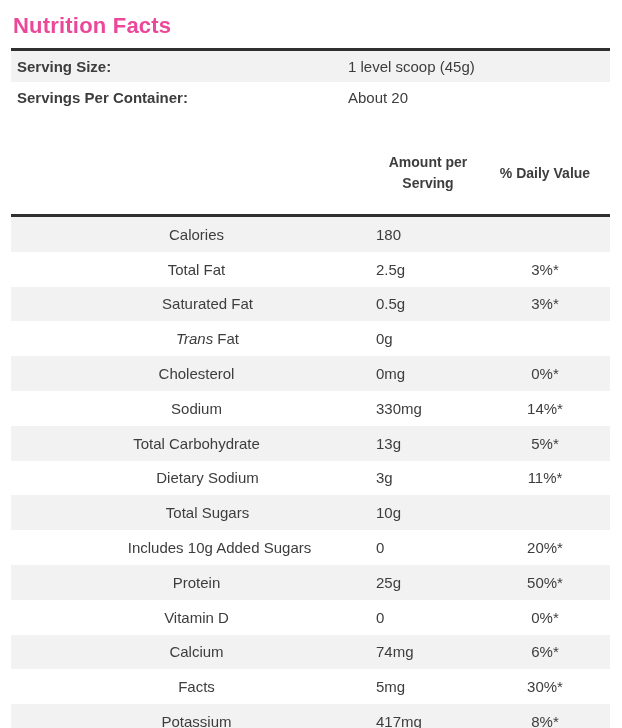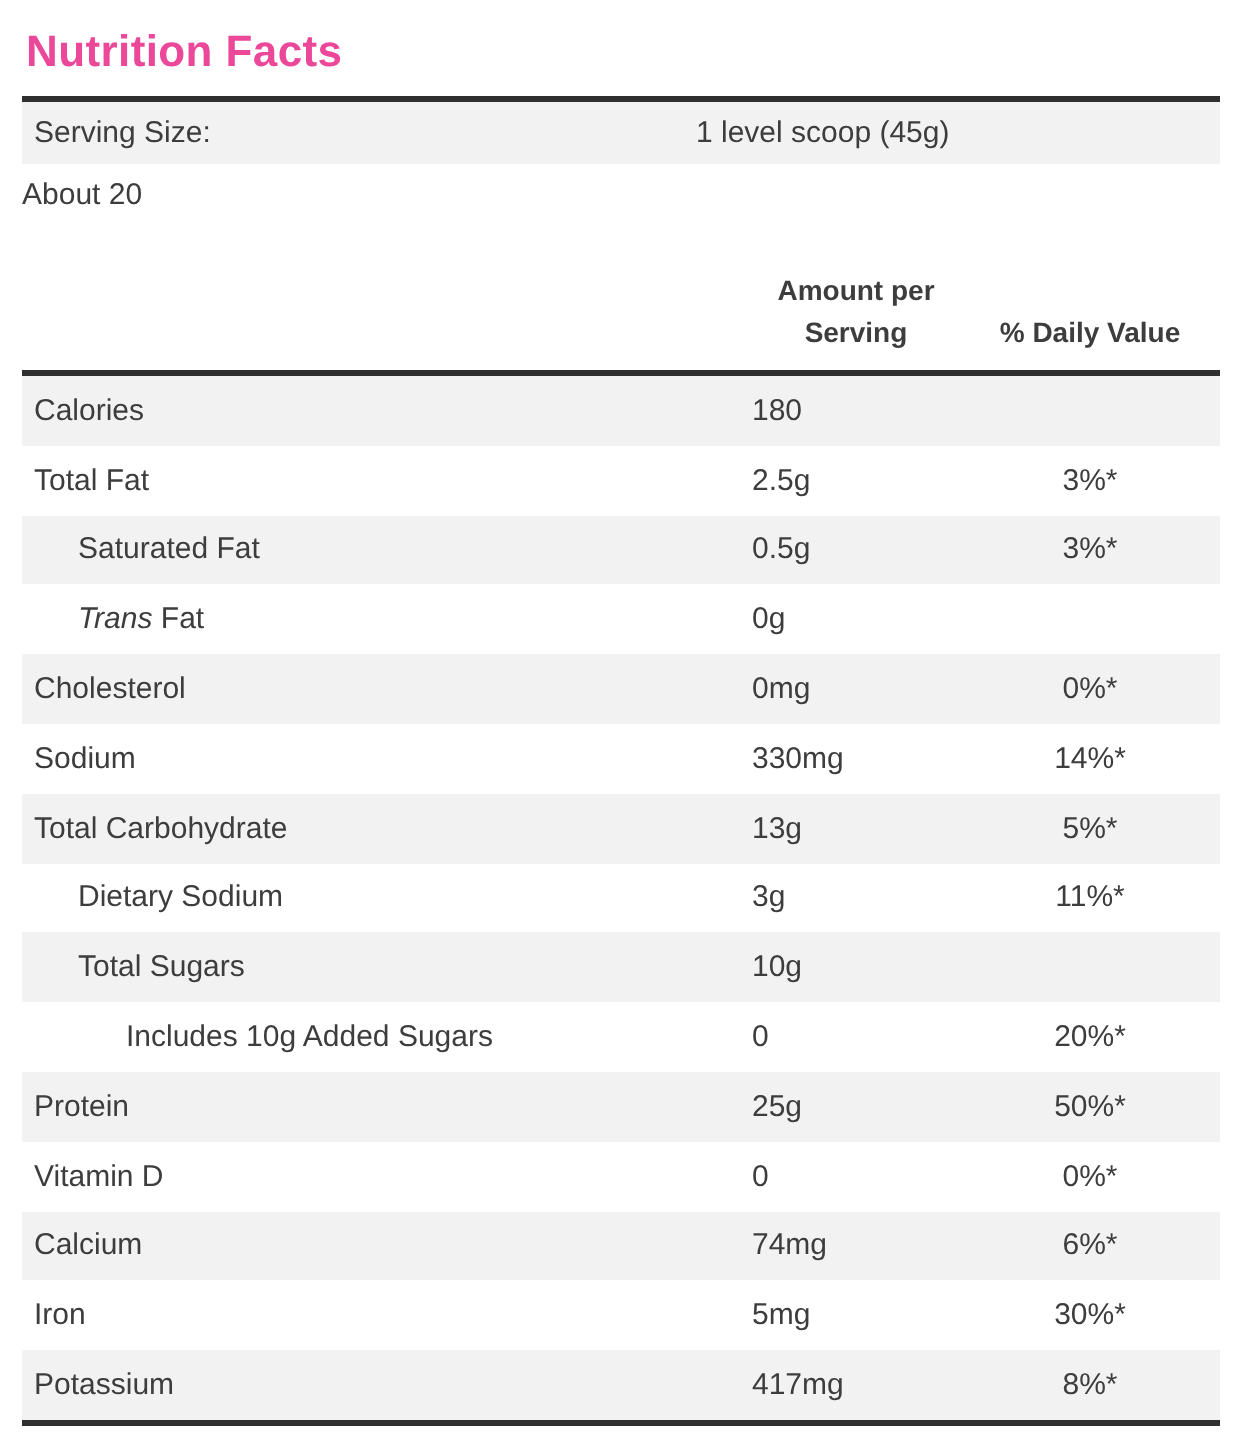--- a/index.html
+++ b/index.html
@@ -36,32 +36,32 @@
   .srow{
     display:flex;
     align-items:center;
     height:31px;
     font-size:15px;
   }
   .srow:nth-child(odd){background:var(--alt-bg);}
   .srow .s-label{
     width:337px;
     padding-left:6px;
-    font-weight:400;
+    font-weight:700;
   }
   .srow .s-value{
     flex:1;
     font-weight:400;
   }
   
   .header-row{
     display:flex;
-    align-items:flex-end;
-    margin-top:22px;
-    padding-bottom:8px;
+    align-items:center;
+    margin-top:39px;
+    padding-bottom:20px;
   }
   .hcol-spacer{width:365px;}
   .hcol{
     font-size:14px;
     font-weight:700;
     text-align:center;
     line-height:21px;
   }
   .hcol-amount{width:104px;}
   .hcol-dv{width:130px;}
@@ -71,20 +71,21 @@
     display:flex;
     align-items:center;
     height:34.8px;
     font-size:15px;
   }
   .rows .row:nth-child(odd){background:var(--alt-bg);}
   .row .r-label{
     flex:1;
     padding-left:6px;
     white-space:nowrap;
+    text-align:center;
   }
   .row.indent-1 .r-label{padding-left:28px;}
   .row.indent-2 .r-label{padding-left:52px;}
   .row .r-amount{
     width:104px;
     text-align:left;
   }
   .row .r-dv{
     width:130px;
     text-align:center;
@@ -100,20 +101,21 @@
 
   <div class="thick-line"></div>
 
   <div class="serving-rows">
   <div class="srow">
     <div class="s-label">Serving Size:</div>
     <div class="s-value">1 level scoop (45g)</div>
   </div>
 
   <div class="srow">
+    <div class="s-label">Servings Per Container:</div>
     <div class="s-value">About 20</div>
   </div>
 </div>
 
   <div class="header-row">
     <div class="hcol-spacer"></div>
     <div class="hcol hcol-amount">Amount per Serving</div>
     <div class="hcol hcol-dv">% Daily Value</div>
   </div>
 
@@ -192,21 +194,21 @@
     <div class="r-dv">0%*</div>
   </div>
 
   <div class="row indent-0">
     <div class="r-label"><span>Calcium</span></div>
     <div class="r-amount">74mg</div>
     <div class="r-dv">6%*</div>
   </div>
 
   <div class="row indent-0">
-    <div class="r-label"><span>Iron</span></div>
+    <div class="r-label"><span>Facts</span></div>
     <div class="r-amount">5mg</div>
     <div class="r-dv">30%*</div>
   </div>
 
   <div class="row indent-0">
     <div class="r-label"><span>Potassium</span></div>
     <div class="r-amount">417mg</div>
     <div class="r-dv">8%*</div>
   </div>
 </div>

